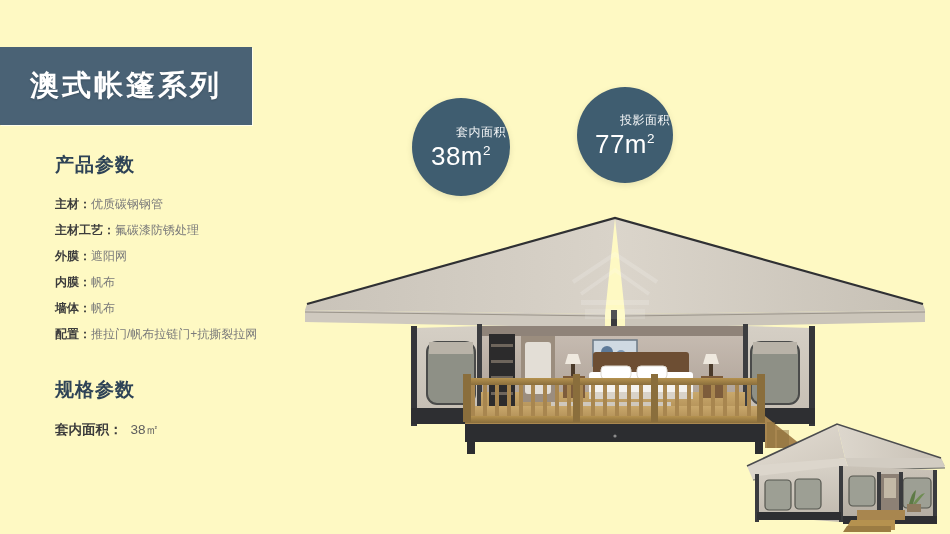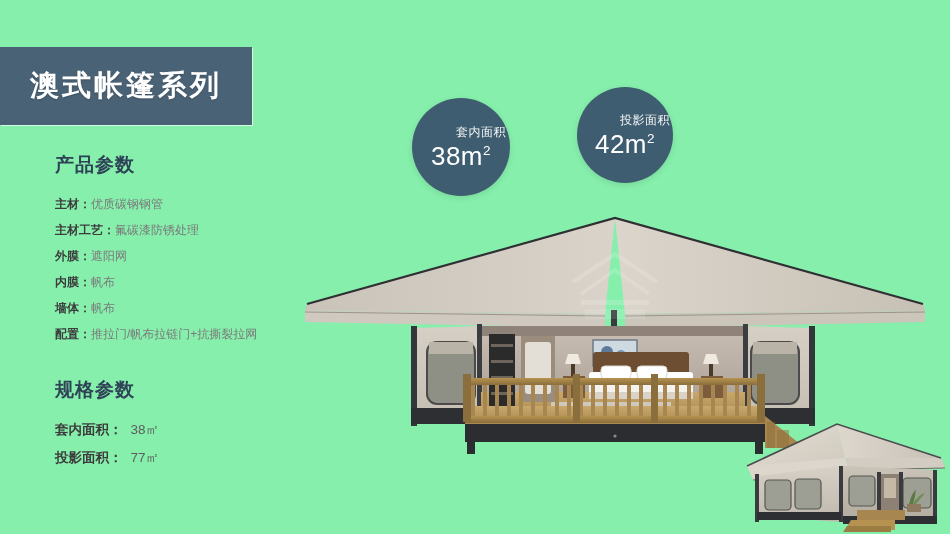--- a/index.html
+++ b/index.html
@@ -2,21 +2,21 @@
 <html><head>
 <meta charset="utf-8">
 <style>
   html,body{margin:0;padding:0;}
   body{
     width:950px;height:534px;overflow:hidden;
     background:#f0f0f0;
     font-family:"Liberation Sans","DejaVu Sans",sans-serif;
     position:relative;
   }
-  .page{position:absolute;inset:0;background:#86efac;}
+  .page{position:absolute;inset:0;background:#fef9c3;}
 
   
   .banner{
     position:absolute;left:0;top:47px;width:252px;height:78px;
     background:#4a6275;
     box-shadow:1px 1px 0 rgba(255,255,255,.65);
     display:flex;align-items:center;
   }
   .banner-title{
     color:#ffffff;font-size:29px;font-weight:bold;
@@ -96,33 +96,30 @@
     </div>
     <div class="param-row">
       <span class="param-label">配置：</span><span class="param-value">推拉门/帆布拉链门+抗撕裂拉网</span>
     </div>
 
     <div class="section-head second">规格参数</div>
 
     <div class="spec-row">
       <span class="spec-label">套内面积：</span><span class="spec-value">38㎡</span>
     </div>
-    <div class="spec-row">
-      <span class="spec-label">投影面积：</span><span class="spec-value">77㎡</span>
-    </div>
   </div>
 
   <div class="circle" id="circle-1">
     <div class="c-label">套内面积</div>
     <div class="c-value"><span>38</span><span>m</span><sup>2</sup></div>
   </div>
 
   <div class="circle" id="circle-2">
     <div class="c-label">投影面积</div>
-    <div class="c-value"><span>42</span><span>m</span><sup>2</sup></div>
+    <div class="c-value"><span>77</span><span>m</span><sup>2</sup></div>
   </div>
 
 
   <div class="tent">
     <svg viewBox="0 0 620 240" preserveAspectRatio="none">
       <defs>
         <linearGradient id="roofL" x1="0" y1="0" x2="1" y2="0">
           <stop offset="0" stop-color="#c9c3b9"></stop>
             <stop offset="1" stop-color="#d9d3c9"></stop>
         </linearGradient>

